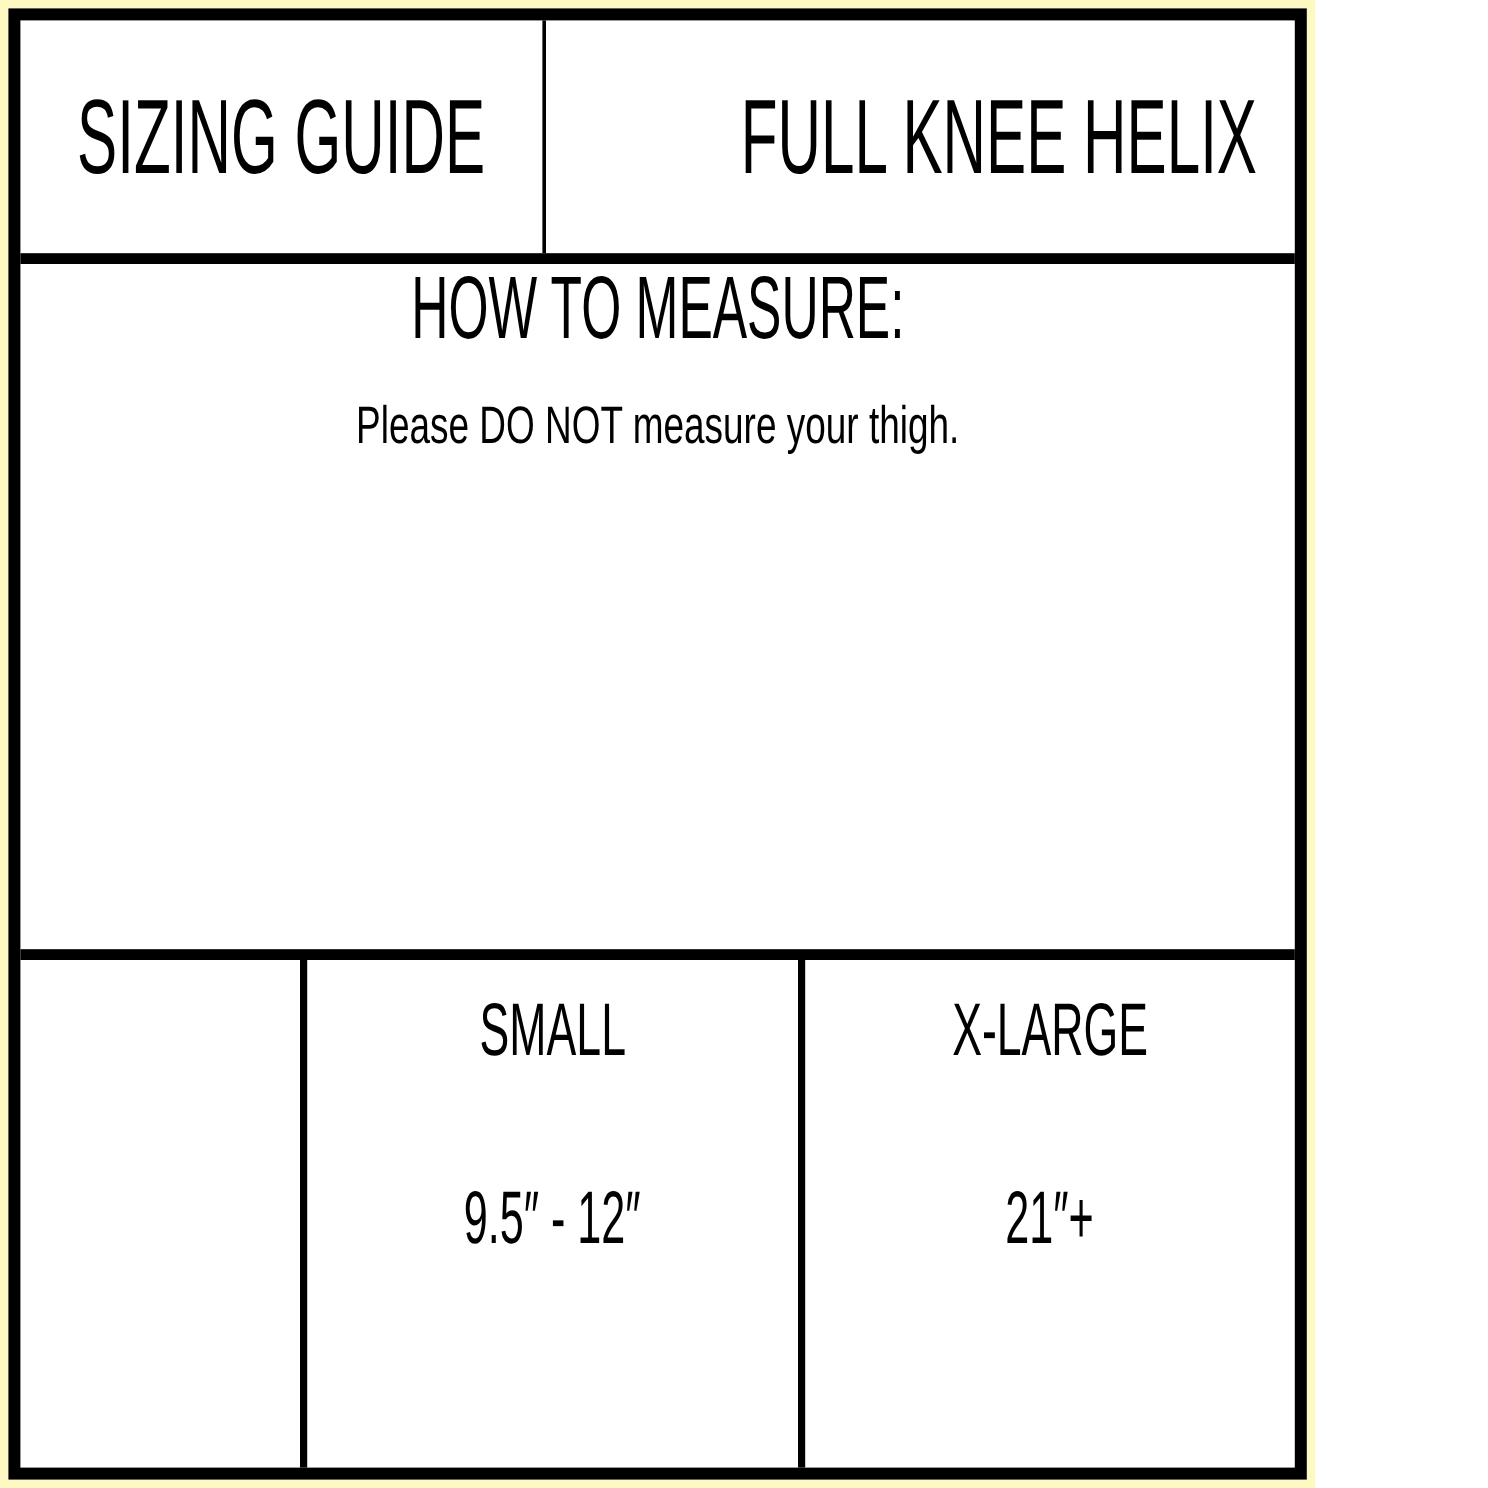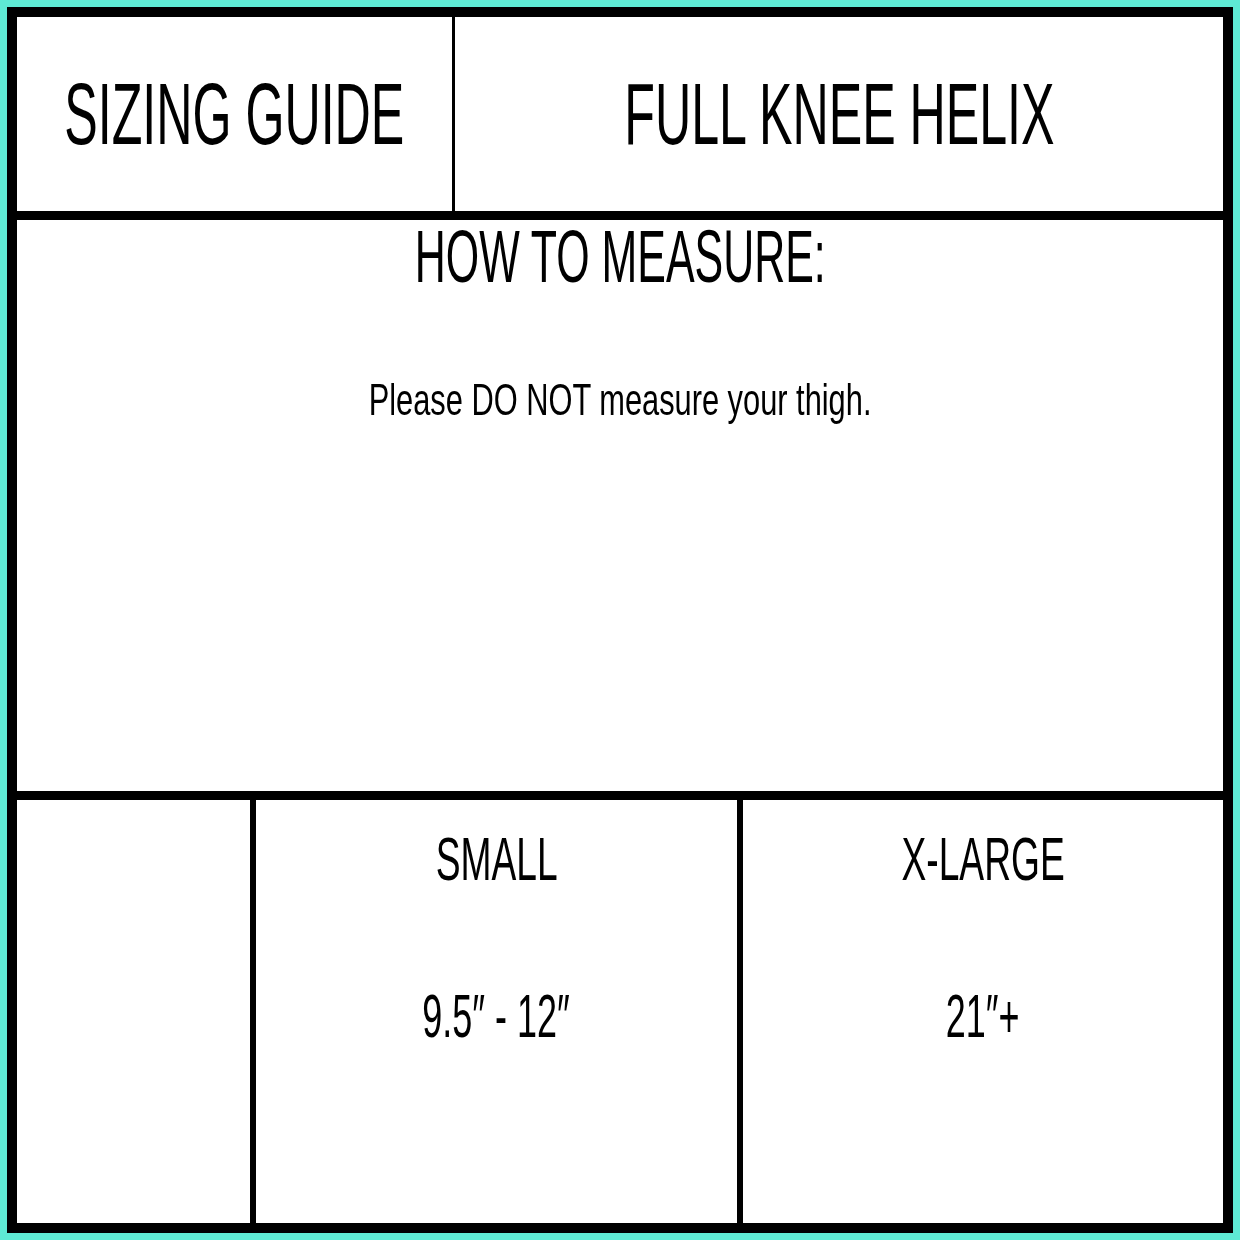--- a/index.html
+++ b/index.html
@@ -7,23 +7,23 @@
     padding: 0;
     background: #ffffff;
     width: 1240px;
     height: 1240px;
     overflow: hidden;
     font-family: "Liberation Sans", "DejaVu Sans", sans-serif;
     color: #000000;
   }
   .sheet {
     position: relative;
-    width: 1240px;
+    width: 1096px;
     height: 1240px;
-    background: #5eead4;
+    background: #fef9c3;
   }
   .frame {
     position: absolute;
     left: 7px; top: 7px; right: 7px; bottom: 7px;
     border: 10px solid #000000;
     display: flex;
     flex-direction: column;
     background: #ffffff;
     box-sizing: border-box;
   }
@@ -55,21 +55,21 @@
   
   .measure-section {
     height: 571px;
     flex: none;
     border-bottom: 9px solid #000000;
     text-align: center;
   }
   .measure-title-wrap { }
   .t-title { font-size: 74px; transform: scaleX(0.58); }
   .measure-line-1 { margin-top: 98px; }
-  .measure-line-2, .measure-line-3 { margin-top: 84px; }
+  .measure-line-2, .measure-line-3 { margin-top: 39px; }
   .t-body { font-size: 44px; transform: scaleX(0.70); }
 
   
   .size-table {
     flex: 1;
     display: flex;
   }
   .col {
     flex: 1;
     border-left: 6px solid #000000;

